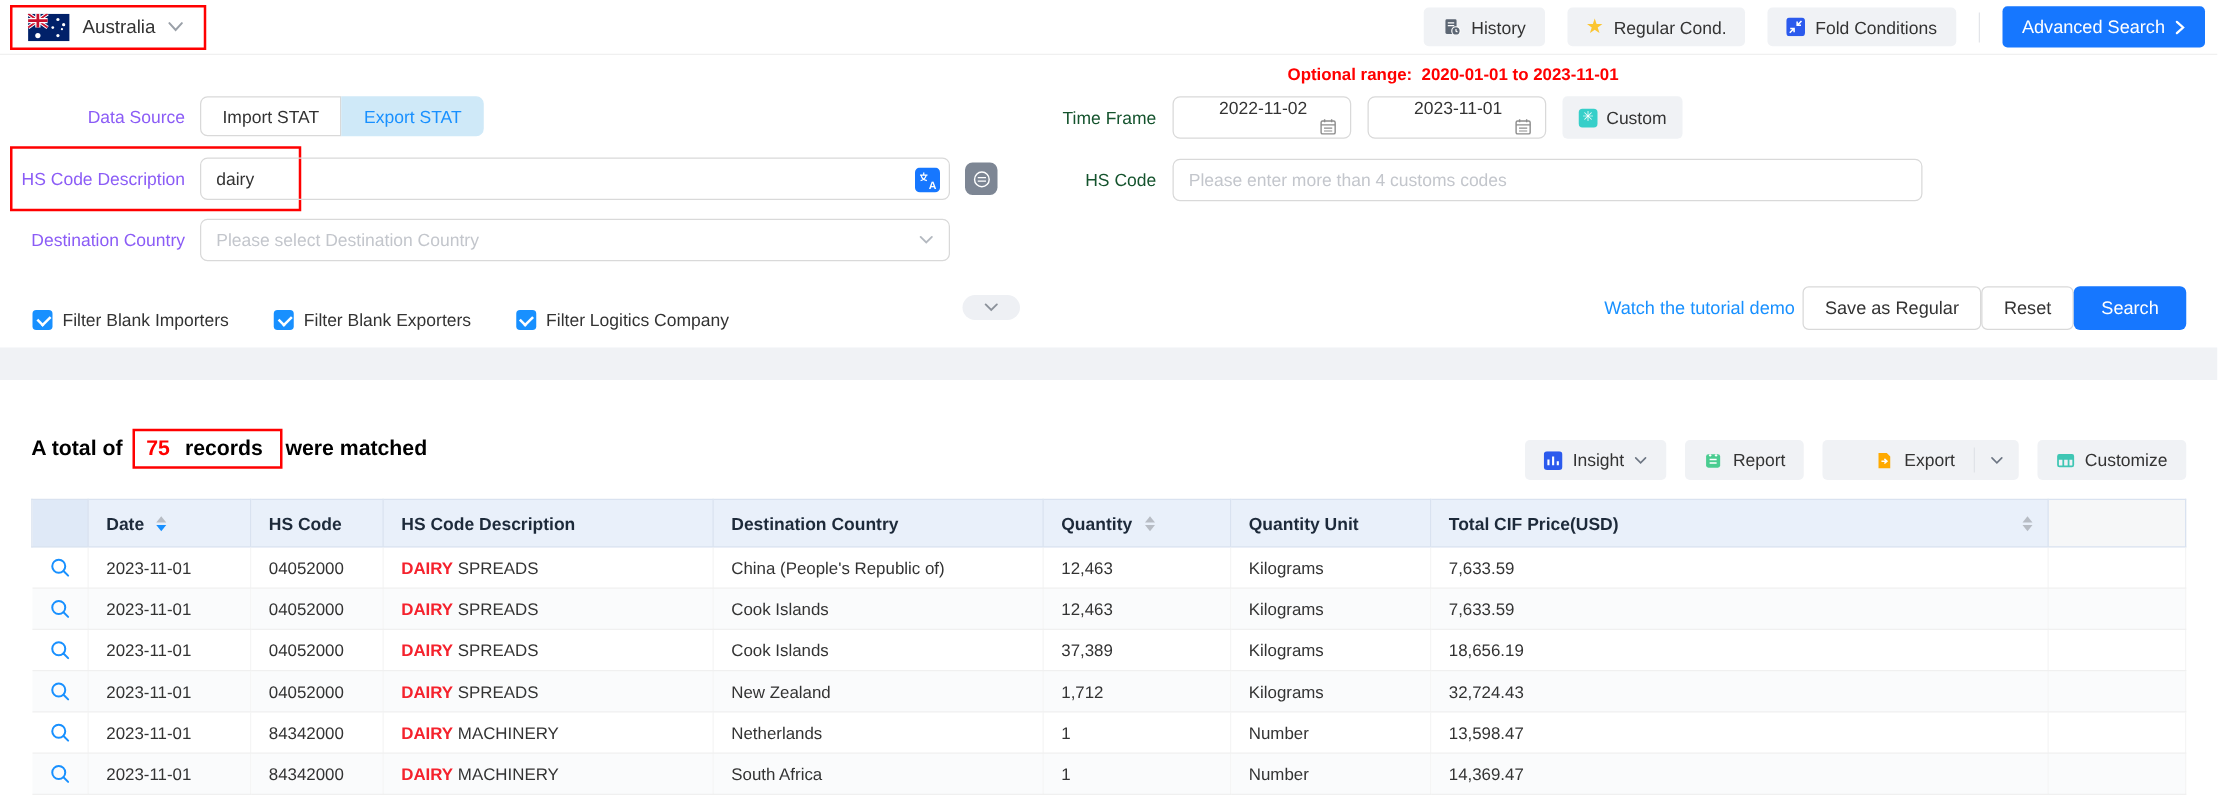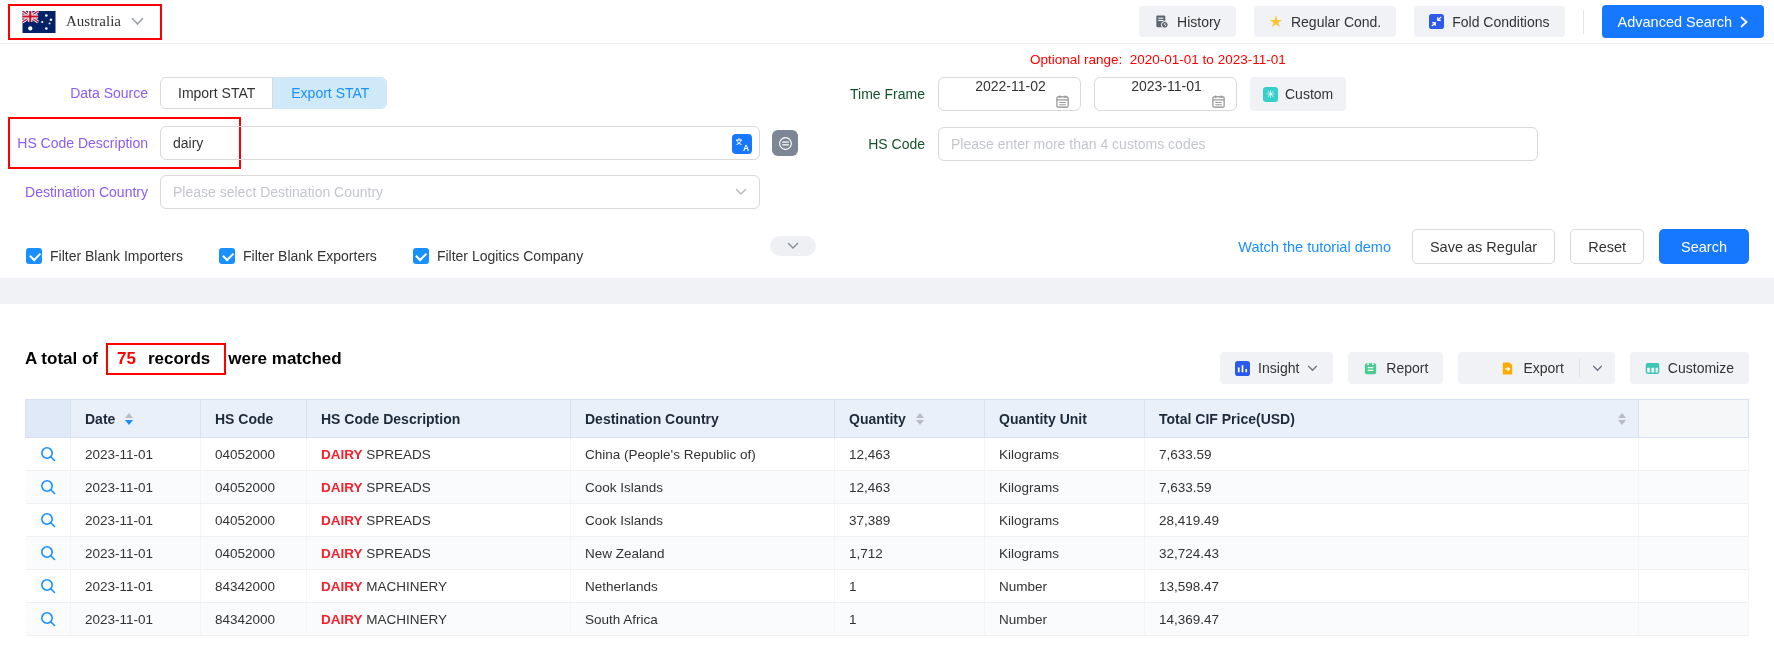--- a/index.html
+++ b/index.html
@@ -5,39 +5,39 @@
   * { box-sizing: border-box; margin: 0; padding: 0; }
   html,body { width:1774px; height:646px; overflow:hidden; background:#fff;
     font-family:"Liberation Sans", sans-serif; color:#333; }
 
   
   .topbar { display:flex; align-items:center; height:44px; padding:0 10px 0 8px;
     border-bottom:1px solid #f0f0f0; background:#fff; }
   .country-box { display:flex; align-items:center; gap:10px; padding:5px 16px 5px 12px;
     border:2px solid #ff0000; cursor:pointer; }
   .flag { width:34px; height:22px; display:block; }
-  .country-name { font-size:15px; color:#333;font-family:Liberation Serif, serif; }
+  .country-name { font-size:15px; color:#333; }
   .chev { display:inline-block; }
   .topbar-right { margin-left:auto; display:flex; align-items:center; gap:18px; }
   .tbtn { display:flex; align-items:center; gap:8px; height:31px; padding:0 15px;
     background:#f0f2f5; border:none; border-radius:4px; font-size:14px; color:#333;
     font-family:inherit; cursor:pointer; }
   .vdiv { width:1px; height:24px; background:#e3e5e9; }
   .adv-btn { background:#1677ff; color:#fff; height:33px; padding:0 16px; font-size:14.5px; }
   .star { color:#fbc531; font-size:16px; line-height:1; }
 
   
   .panel { position:relative; padding:6px 0 0 0; background:#fff; }
   .panel-flex { display:flex; }
   .col-left { flex:0 0 820px; }
   .col-right { flex:1; }
   .frow { display:flex; align-items:center; margin-top:13px; position:relative; }
   .flabel { width:148px; text-align:right; margin-right:12px; font-size:14px; color:#8b5cf6; flex:none; }
   .rlabel { width:105px; text-align:right; margin-right:13px; font-size:14px; color:#14532d; flex:none; }
-  .optional { height:18px; margin:2px 0 0 210px; color:#ff0000; font-size:13.5px; white-space:pre; }
+  .optional { height:18px; margin:2px 0 0 210px; color:#ff0000; font-size:13.5px; white-space:pre;font-weight:bold; }
 
   .seg { display:flex; }
   .seg-item { font-size:14px; padding:7px 17px; cursor:pointer; }
   .seg-import { background:#fff; border:1px solid #d9d9d9; border-radius:6px 0 0 6px; color:#333; }
   .seg-export { background:#cfe9f8; border:1px solid #cfe9f8; border-radius:0 6px 6px 0; color:#1890ff; }
 
   .tinput { position:relative; width:600px; height:34px; border:1px solid #d9d9d9;
     border-radius:6px; display:flex; align-items:center; }
   .tinput input { border:none; outline:none; flex:1; height:100%; padding:0 34px 0 12px;
     font-size:14px; color:#333; font-family:inherit; border-radius:6px; background:transparent; }
@@ -66,21 +66,21 @@
 
   .filter-row { display:flex; align-items:flex-end; margin-top:19px; padding:0 25px 0 26px;
     position:relative; height:36px; }
   .cb-item { display:flex; align-items:center; gap:8px; margin-right:36px; font-size:14px; cursor:pointer; }
   .cbox { width:16px; height:16px; background:#1890ff; border-radius:3px; position:relative; flex:none; }
   .cbox::after { content:""; position:absolute; left:3.5px; top:3.5px; width:8px; height:4.5px;
     border-left:2px solid #fff; border-bottom:2px solid #fff; transform:rotate(-45deg); }
   .collapse-pill { position:absolute; left:770px; top:8px; width:46px; height:20px;
     background:#eef0f4; border:none; border-radius:10px; display:flex; align-items:center;
     justify-content:center; cursor:pointer; }
-  .filter-right { margin-left:auto; display:flex; align-items:center; gap:15px; }
+  .filter-right { margin-left:auto; display:flex; align-items:center; }
   .link { color:#1890ff; font-size:14.5px; text-decoration:none; cursor:pointer; margin-right:6px; }
   .obtn { height:35px; padding:0 17px; background:#fff; border:1px solid #d9d9d9; border-radius:5px;
     font-size:14.5px; color:#333; font-family:inherit; cursor:pointer; }
   .search-btn { height:35px; padding:0 22px; background:#1677ff; border:none; border-radius:5px;
     color:#fff; font-size:14.5px; font-family:inherit; cursor:pointer; }
 
   .gray-band { height:26px; background:#f0f2f5; margin-top:14px; }
 
   
   .results { padding:0 25px; }
@@ -443,21 +443,21 @@
               <circle cx="8" cy="8" r="5.2" fill="none" stroke="#1890ff" stroke-width="1.6"></circle>
               <path d="M11.8 11.8 L15.5 15.5" stroke="#1890ff" stroke-width="1.6" stroke-linecap="round"></path>
             </svg>
     </td>
     <td>2023-11-01</td>
     <td>04052000</td>
     <td><span class="hl">DAIRY</span><span> SPREADS</span></td>
     <td>Cook Islands</td>
     <td>37,389</td>
     <td>Kilograms</td>
-    <td>28,419.49</td>
+    <td>18,656.19</td>
     <td></td>
   </tr>
         <tr>
     <td class="c-icon">
       <svg width="18" height="18" viewBox="0 0 18 18">
               <circle cx="8" cy="8" r="5.2" fill="none" stroke="#1890ff" stroke-width="1.6"></circle>
               <path d="M11.8 11.8 L15.5 15.5" stroke="#1890ff" stroke-width="1.6" stroke-linecap="round"></path>
             </svg>
     </td>
     <td>2023-11-01</td>

